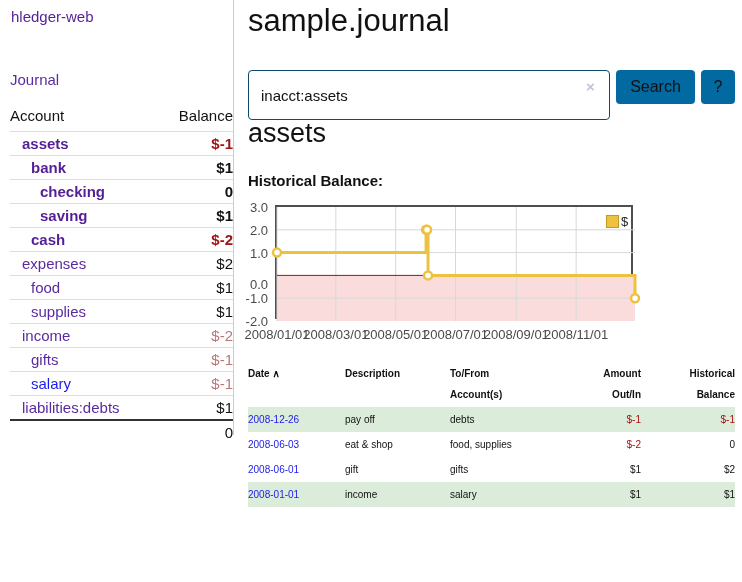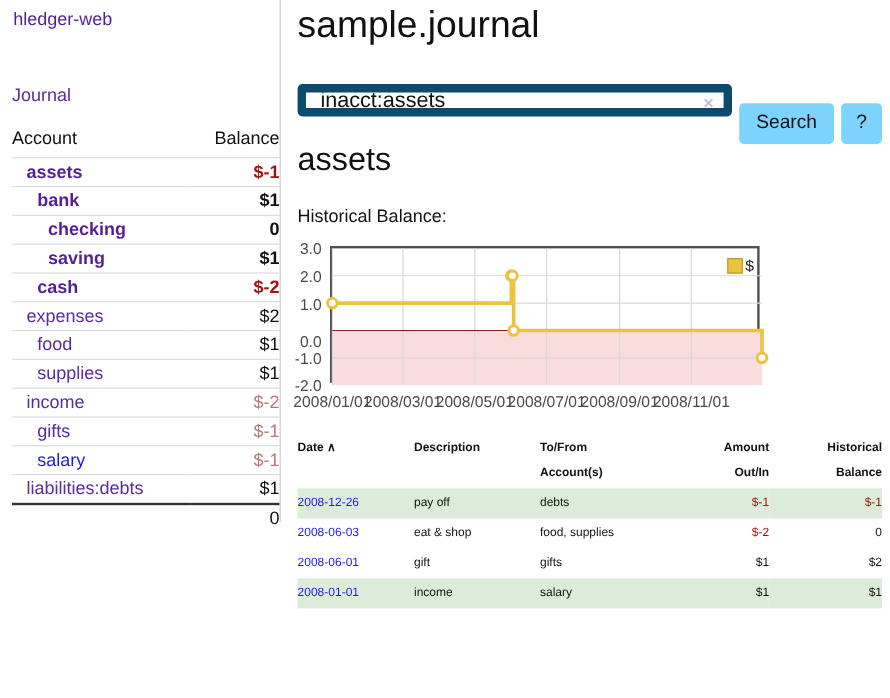--- a/index.html
+++ b/index.html
@@ -28,30 +28,30 @@
   td.bal.dimneg { color:#b87878; }
   .ind1 { padding-left:12px !important; }
   .ind2 { padding-left:21px !important; }
   .ind3 { padding-left:30px !important; }
   #divider { position:absolute; left:233px; top:0; width:1px; height:435px; background:#ccc; }
 
   
   #main { position:absolute; left:248px; top:0; width:494px; height:582px; }
   h1.page-title { position:absolute; top:0; left:0; margin:0; font-size:31px; font-weight:400; line-height:42px; color:#111; }
   #search-row { position:absolute; top:70px; left:0; width:487px; height:34px; }
-  #search-input { position:absolute; left:0; top:0; width:362px; height:27px;
-    border:7px solid #0c4a6e; border-radius:4px; padding:0 30px 0 12px; font-size:18px;
+  #search-input { position:absolute; left:0; top:0; width:362px; height:50px;
+    border:1px solid #0c4a6e; border-radius:4px; padding:0 30px 0 12px; font-size:15px;
     font-family:"Liberation Sans", sans-serif; color:#111; outline:none; }
   #clear-search { position:absolute; left:338px; top:8px; color:#c6c0dc; font-size:15px; font-weight:bold; cursor:pointer; }
-  .btn { position:absolute; top:16px; height:34px; background:#7dd3fc; border:none; border-radius:4px;
+  .btn { position:absolute; top:0; height:34px; background:#0369a1; border:none; border-radius:4px;
     font-size:16px; color:#111; font-family:"Liberation Sans", sans-serif; cursor:pointer; }
   #search-button { left:368px; width:79px; }
   #help-button { left:453px; width:34px; }
   h2.account-heading { position:absolute; top:118px; left:0; margin:0; font-size:27px; font-weight:400; color:#111; }
-  .section-heading { position:absolute; top:172px; left:0; font-size:15px; font-weight:normal; color:#111; }
+  .section-heading { position:absolute; top:172px; left:0; font-size:15px; font-weight:bold; color:#111; }
 
   
   #chart-wrapper { position:absolute; top:205px; left:0; width:494px; height:142px; }
   #chart-plot { position:absolute; left:27px; top:0; width:358px; height:114px;
     border:2px solid #4f4f4f; background:#fff; overflow:visible; }
   #chart-svg { position:absolute; left:0; top:0; width:358px; height:114px; overflow:visible; display:block; }
   #ylabels { position:absolute; left:-4px; top:2px; width:28px; height:114px; }
   .ytick { position:absolute; right:4px; font-size:13px; color:#4a4a4a; line-height:13px; }
   #xlabels { position:absolute; left:0; top:122px; width:494px; height:16px; }
   .xtick { position:absolute; top:0; transform:translateX(-50%); white-space:nowrap; font-size:13px; color:#4a4a4a; }

